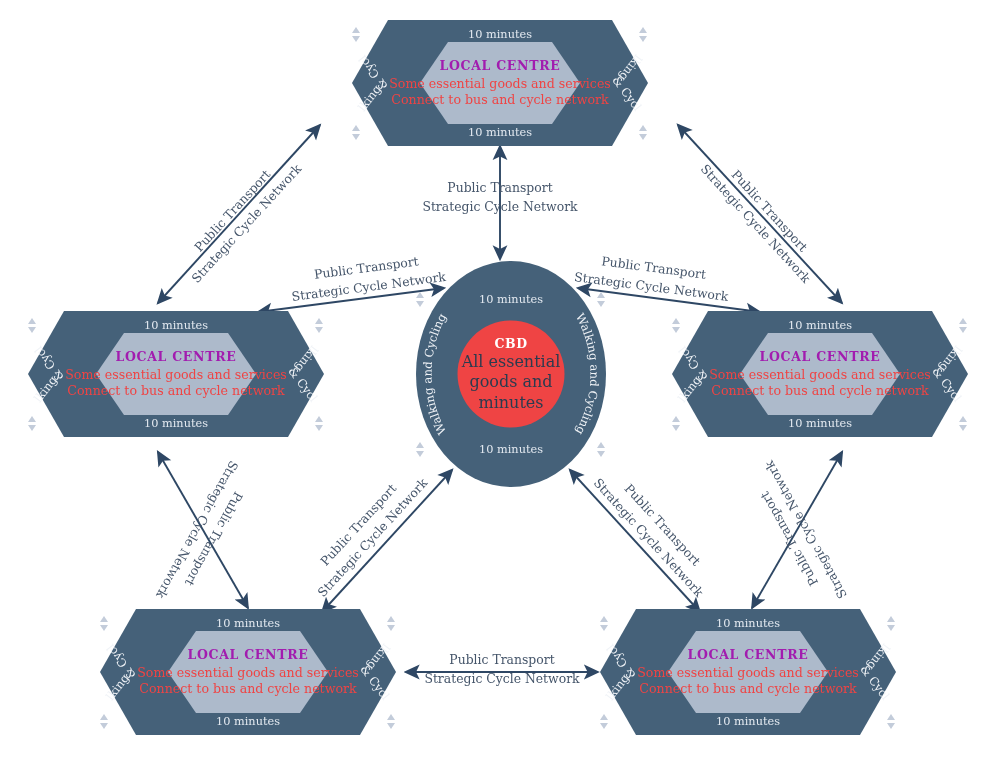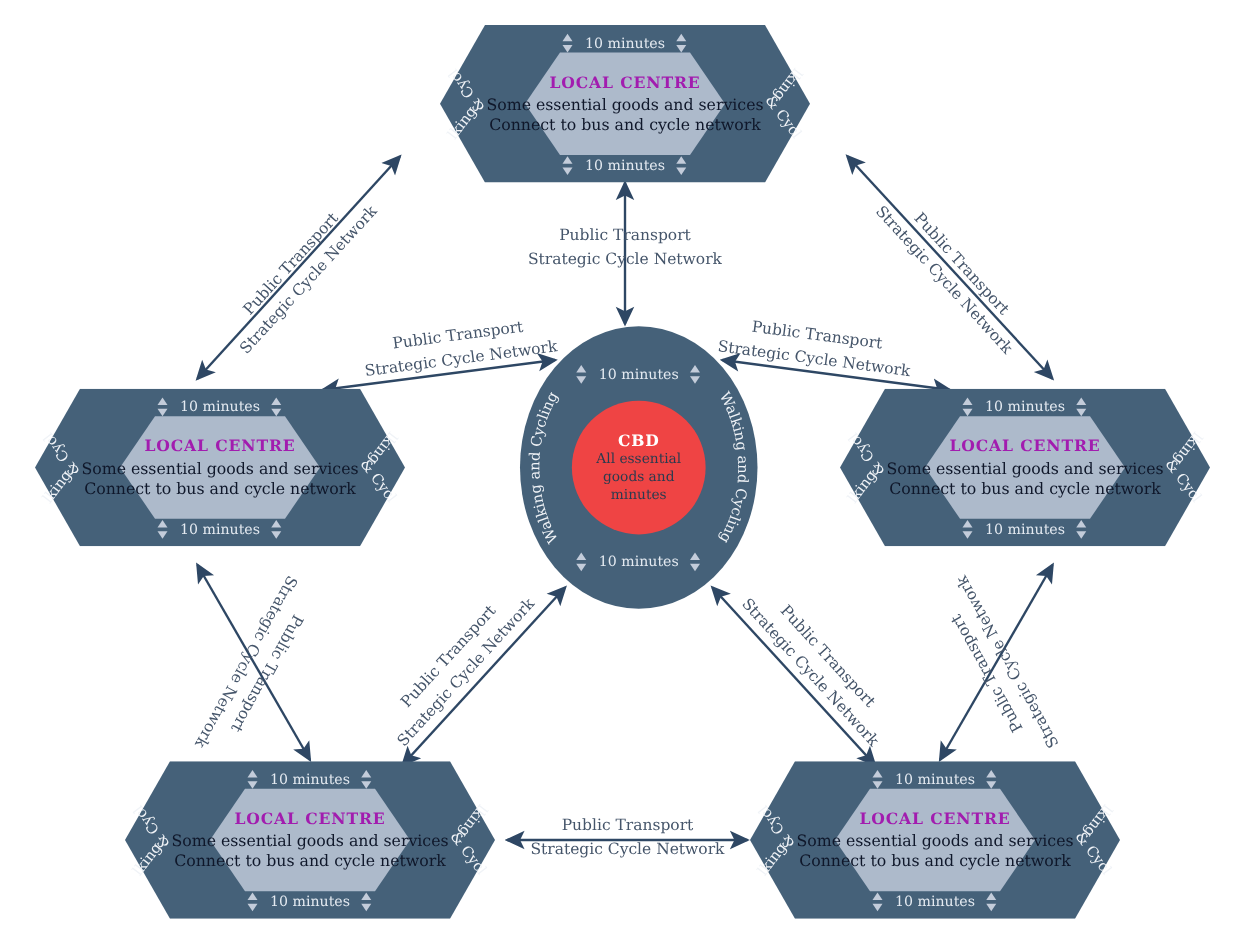--- a/index.html
+++ b/index.html
@@ -44,34 +44,34 @@
     pointer-events:none;
   }
   .lc-title{
     color:#a21caf;
     font-size:12.5px;
     font-weight:bold;
     letter-spacing:.7px;
     line-height:1.5;
   }
   .lc-line{
-    color:#0f172a;
+    color:#ef4444;
     font-size:12.6px;
     line-height:1.32;
     white-space:nowrap;
   }
 
   
   .tenmin{
     position:absolute;
     left:0;right:0;
     height:16px;
     display:flex;
     align-items:center;
-    justify-content:center;
+    justify-content:space-between;
     gap:9px;
     color:#dfe6ee;
     font-size:11.3px;
     pointer-events:none;
   }
   .tenmin.top{top:6px;}
   .tenmin.bot{bottom:6px;}
   .tenmin .txt{color:#e4eaf1;}
   .dbl{
     display:inline-block;
@@ -122,21 +122,21 @@
     background:#ef4444;
     display:flex;
     flex-direction:column;
     align-items:center;
     justify-content:center;
   }
   #cbd .cbd-title{
     color:#ffffff;font-weight:bold;font-size:12.5px;letter-spacing:.6px;
     margin-bottom:1px;
   }
-  #cbd .cbd-line{color:#2b3b4f;font-size:11px;line-height:1.28;}
+  #cbd .cbd-line{color:#2b3b4f;font-size:16px;line-height:1.28;}
   #cbd .tenmin{color:#dfe6ee;}
   #cbd .tenmin.top{top:30px;}
   #cbd .tenmin.bot{bottom:30px;}
 
   
   .edgelbl{
     position:absolute;
     color:#45556a;
     font-size:12.4px;
     line-height:1.55;

